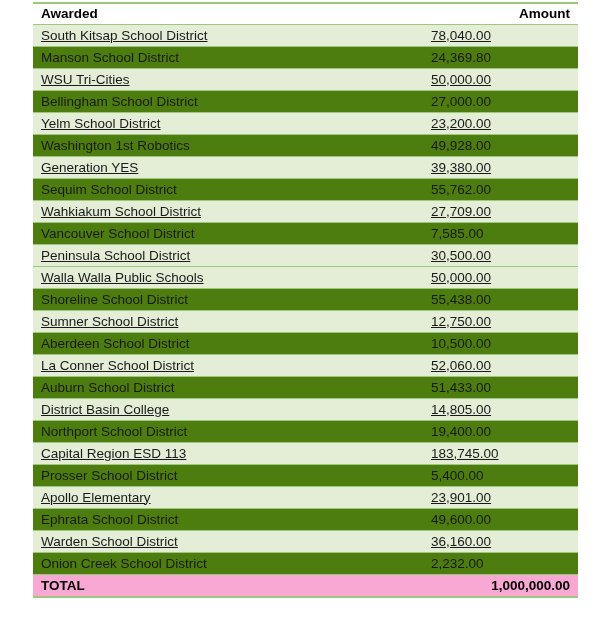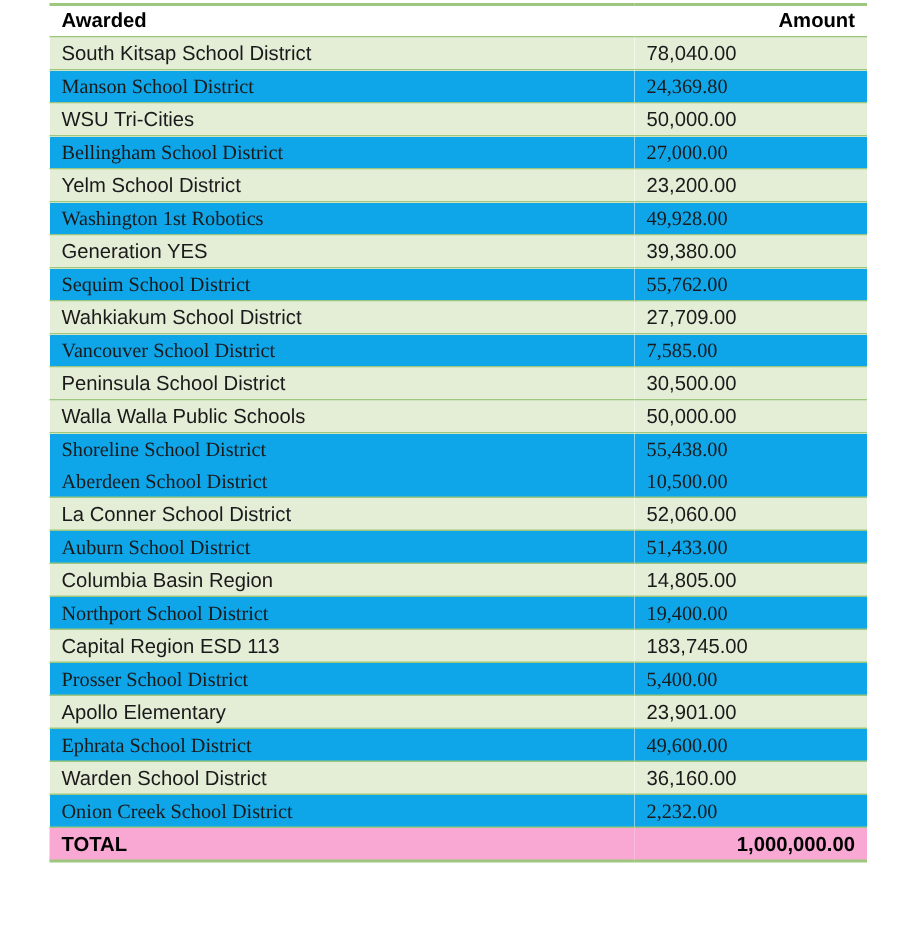--- a/index.html
+++ b/index.html
@@ -69,24 +69,24 @@
   tbody tr.data-row td.cell-name {
     text-align: left;
   }
   tbody tr.data-row td.cell-amount {
   }
 
   tbody tr.shaded td {
     background: #e4eed7;
     border-top: 1px solid #9dc77f;
     border-bottom: 1px solid #9dc77f;
+    text-decoration: underline;
   }
   tbody tr.plain td {
-    background: #0ea5e9;
-    font-family: Liberation Serif, serif;
+    background: #4d7c0f;
   }
 
   
   tfoot tr.total-row td {
     background: #f9a8d4;
     border-top: 1px solid #9dc77f;
     border-bottom: 2px solid #9dc77f;
     font-size: 13.5px;
     font-weight: bold;
     color: #000000;
@@ -159,34 +159,38 @@
           <td class="cell-amount">30,500.00</td>
         </tr>
         <tr class="data-row shaded">
           <td class="cell-name">Walla Walla Public Schools</td>
           <td class="cell-amount">50,000.00</td>
         </tr>
         <tr class="data-row plain">
           <td class="cell-name">Shoreline School District</td>
           <td class="cell-amount">55,438.00</td>
         </tr>
+        <tr class="data-row shaded">
+          <td class="cell-name">Sumner School District</td>
+          <td class="cell-amount">12,750.00</td>
+        </tr>
         <tr class="data-row plain">
           <td class="cell-name">Aberdeen School District</td>
           <td class="cell-amount">10,500.00</td>
         </tr>
         <tr class="data-row shaded">
           <td class="cell-name">La Conner School District</td>
           <td class="cell-amount">52,060.00</td>
         </tr>
         <tr class="data-row plain">
           <td class="cell-name">Auburn School District</td>
           <td class="cell-amount">51,433.00</td>
         </tr>
         <tr class="data-row shaded">
-          <td class="cell-name">Columbia Basin Region</td>
+          <td class="cell-name">District Basin College</td>
           <td class="cell-amount">14,805.00</td>
         </tr>
         <tr class="data-row plain">
           <td class="cell-name">Northport School District</td>
           <td class="cell-amount">19,400.00</td>
         </tr>
         <tr class="data-row shaded">
           <td class="cell-name">Capital Region ESD 113</td>
           <td class="cell-amount">183,745.00</td>
         </tr>

